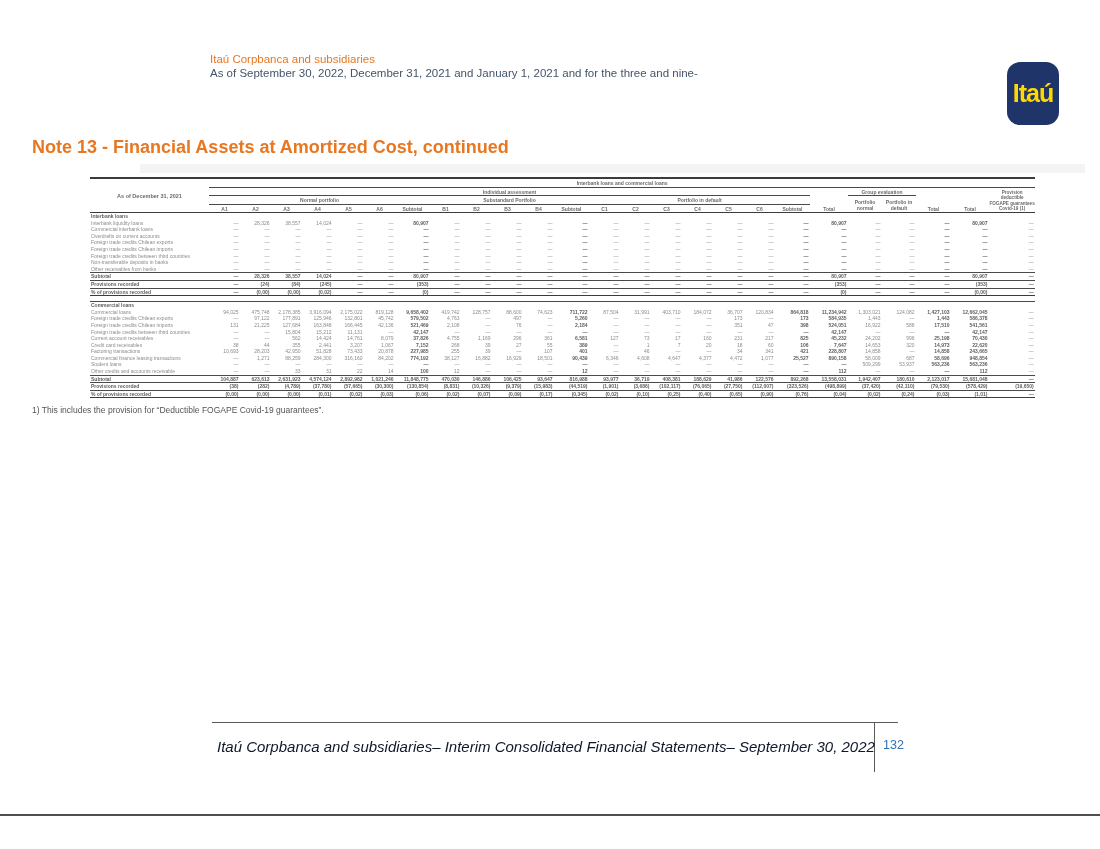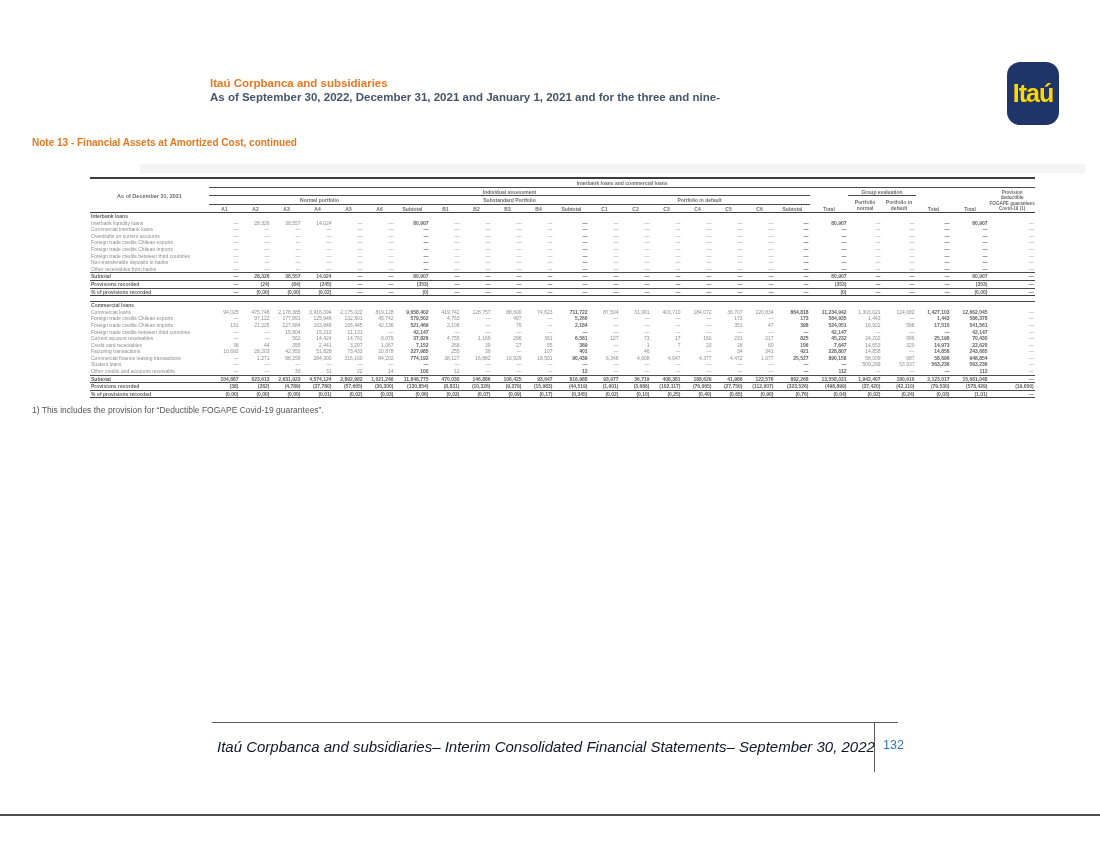--- a/index.html
+++ b/index.html
@@ -2,29 +2,29 @@
 <html><head>
 <meta charset="utf-8">
 <style>
   html,body{margin:0;padding:0;background:#ffffff;}
   body{width:1100px;height:849px;position:relative;overflow:hidden;
        font-family:"Liberation Sans",sans-serif;}
   .page{position:absolute;inset:0;background:#ffffff;}
 
   .scan-band{position:absolute;left:140px;top:164px;width:945px;height:9px;background:rgba(0,0,0,0.045);}
 
-  .header-block{position:absolute;left:210px;top:52px;width:640px;font-weight:bold;
-                font-size:11.5px;line-height:14px;color:#44546a;margin-top:24px;}
+  .header-block{position:absolute;left:210px;top:52px;width:640px;font-weight:normal;
+                font-size:11.5px;line-height:14px;color:#44546a;}
   .h-brand{color:#e87722;}
 
   .logo{position:absolute;left:1007px;top:62px;width:52px;height:63px;background:#1f3468;
         border-radius:13px;display:flex;align-items:center;justify-content:center;}
   .logo span{color:#ffd800;font-size:25px;font-weight:bold;letter-spacing:-1px;}
 
-  .note-title{position:absolute;left:32px;top:137px;font-size:10px;font-weight:bold;color:#e87722;}
+  .note-title{position:absolute;left:32px;top:137px;font-size:18px;font-weight:bold;color:#e87722;}
 
   .table-wrap{position:absolute;left:90px;top:177px;width:945px;}
   table{width:945px;border-collapse:collapse;table-layout:fixed;border-top:2px solid #3c3c3c;}
   th{font-size:5px;line-height:6px;font-weight:bold;color:#6b6b6b;text-align:center;
      vertical-align:bottom;padding:1px 0 0.5px 0;overflow:hidden;white-space:nowrap;}
   th.corner{font-size:5.5px;vertical-align:middle;}
   th .stack{font-size:5px;line-height:5.8px;}
   th.provhdr div{font-size:4.6px;line-height:5.4px;}
   .bb{border-bottom:1px solid #4a4a4a;}
   .leafline{border-bottom:1.3px solid #3c3c3c;}

